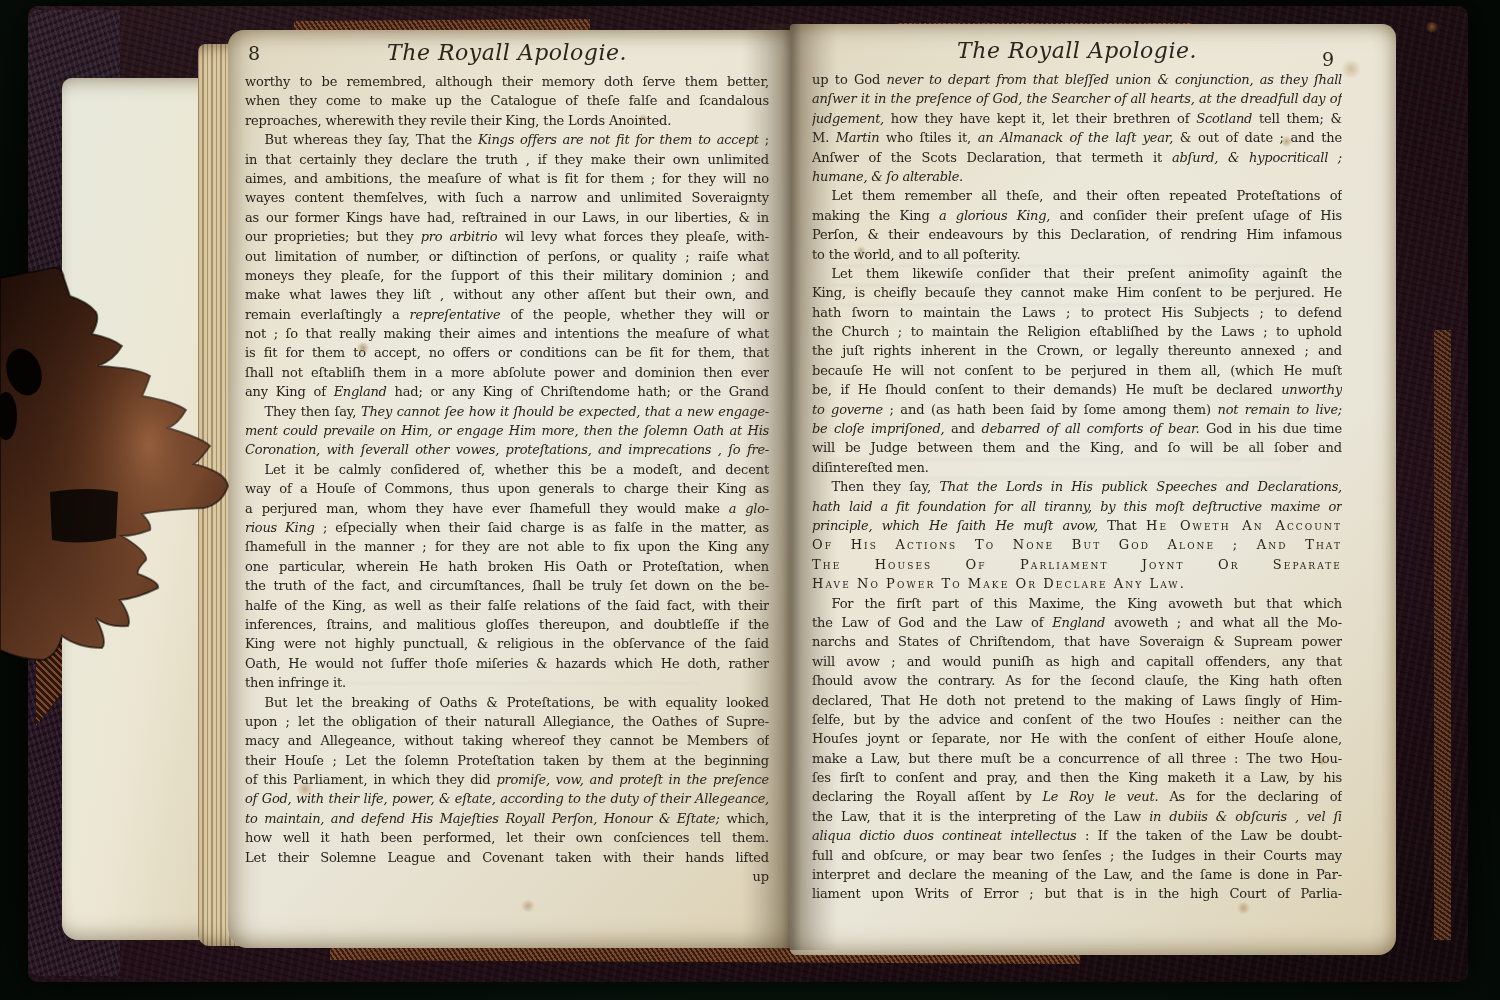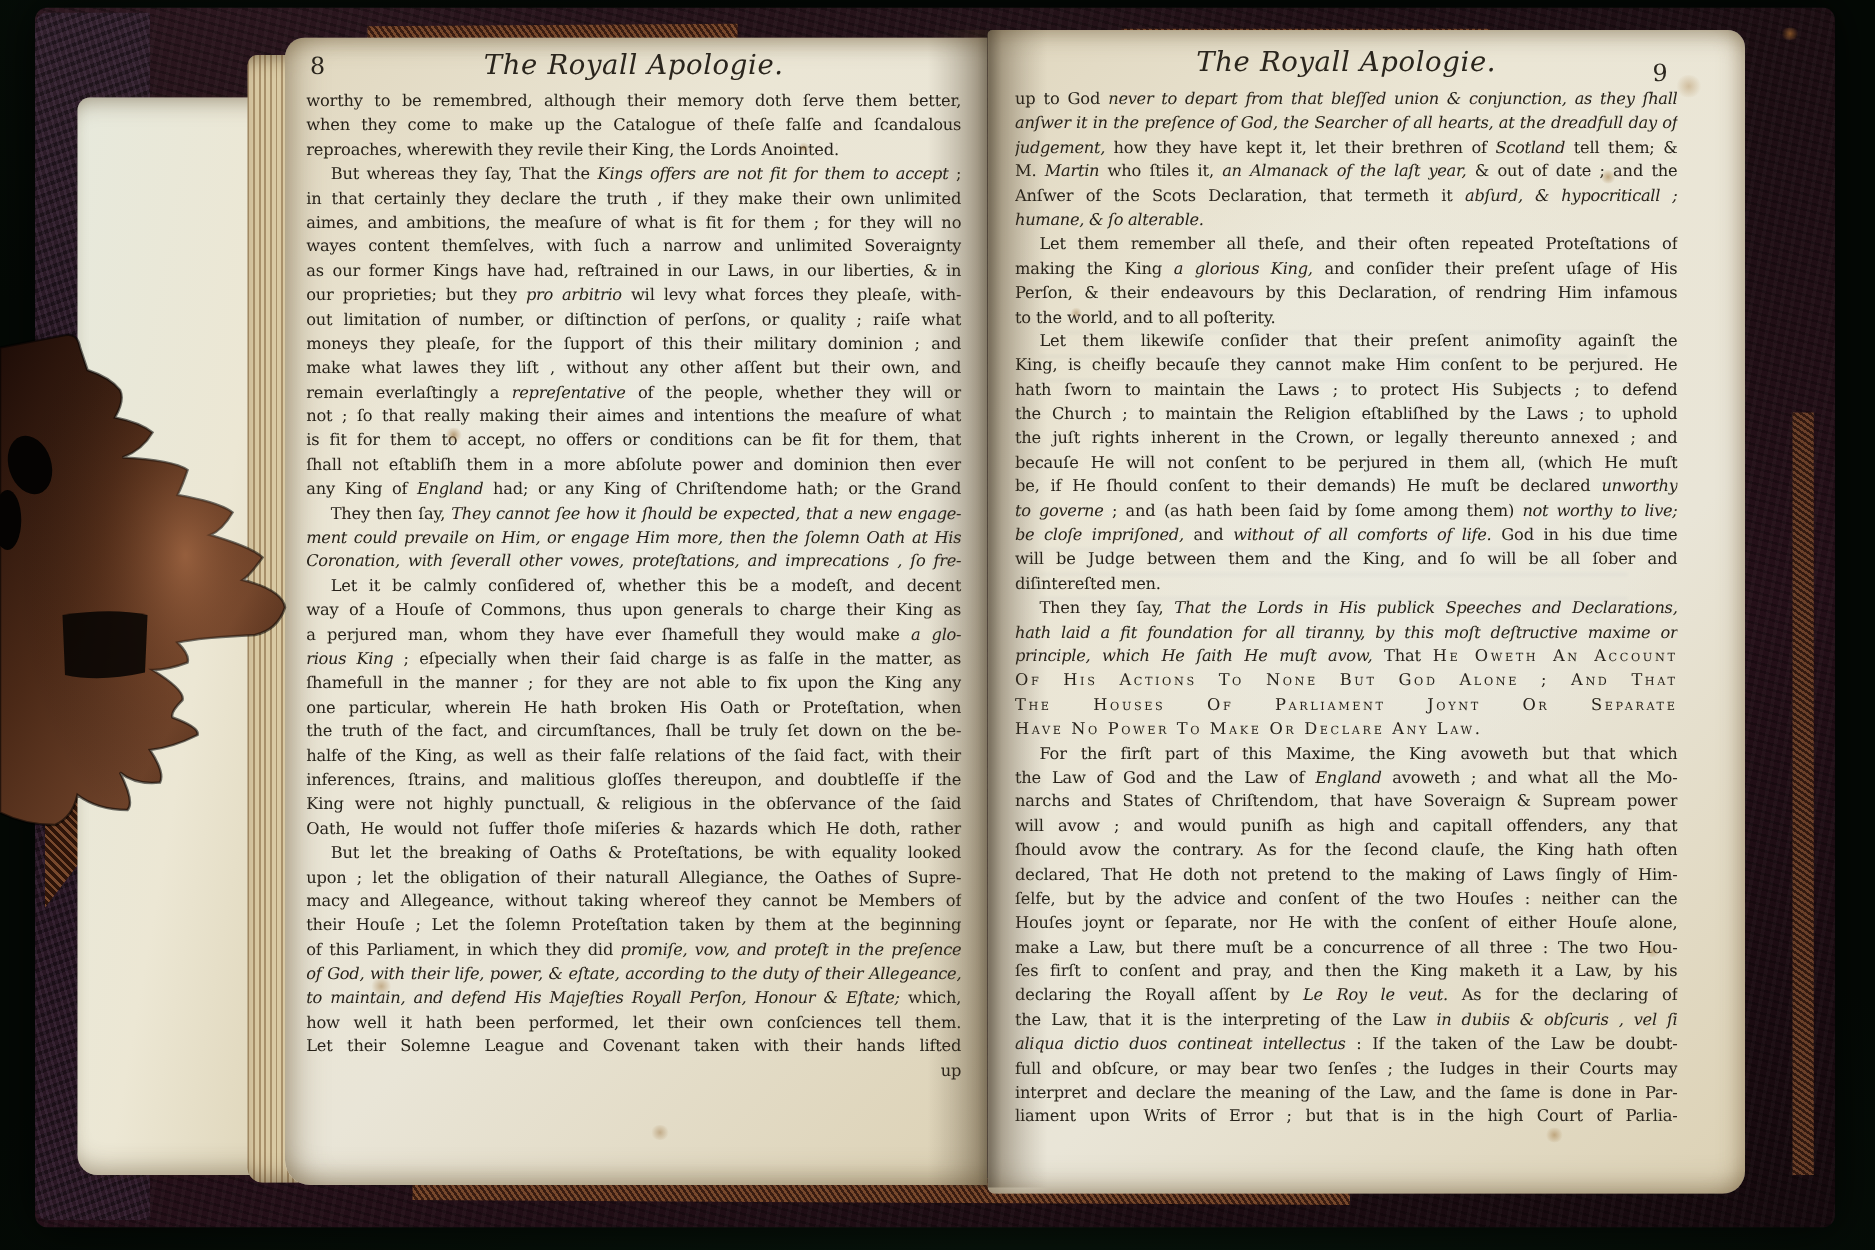--- a/index.html
+++ b/index.html
@@ -168,20 +168,21 @@
         <div class="line"><span class="s-r">way of a Houſe of Commons, thus upon generals to charge their King as</span></div>
         <div class="line"><span class="s-r">a perjured man, whom they have ever ſhamefull they would make </span><span class="s-i">a glo-</span></div>
         <div class="line"><span class="s-i">rious King</span><span class="s-r"> ; eſpecially when their ſaid charge is as falſe in the matter, as</span></div>
         <div class="line"><span class="s-r">ſhamefull in the manner ; for they are not able to fix upon the King any</span></div>
         <div class="line"><span class="s-r">one particular, wherein He hath broken His Oath or Proteſtation, when</span></div>
         <div class="line"><span class="s-r">the truth of the fact, and circumſtances, ſhall be truly ſet down on the be-</span></div>
         <div class="line"><span class="s-r">halfe of the King, as well as their falſe relations of the ſaid fact, with their</span></div>
         <div class="line"><span class="s-r">inferences, ſtrains, and malitious gloſſes thereupon, and doubtleſſe if the</span></div>
         <div class="line"><span class="s-r">King were not highly punctuall, &amp; religious in the obſervance of the ſaid</span></div>
         <div class="line"><span class="s-r">Oath, He would not ſuffer thoſe miſeries &amp; hazards which He doth, rather</span></div>
+        <div class="line nj"><span class="s-r">then infringe it.</span></div>
         <div class="line ind"><span class="s-r">But let the breaking of Oaths &amp; Proteſtations, be with equality looked</span></div>
         <div class="line"><span class="s-r">upon ; let the obligation of their naturall Allegiance, the Oathes of Supre-</span></div>
         <div class="line"><span class="s-r">macy and Allegeance, without taking whereof they cannot be Members of</span></div>
         <div class="line"><span class="s-r">their Houſe ; Let the ſolemn Proteſtation taken by them at the beginning</span></div>
         <div class="line"><span class="s-r">of this Parliament, in which they did </span><span class="s-i">promiſe, vow, and proteſt in the preſence</span></div>
         <div class="line"><span class="s-i">of God, with their life, power, &amp; eſtate, according to the duty of their Allegeance,</span></div>
         <div class="line"><span class="s-i">to maintain, and defend His Majeſties Royall Perſon, Honour &amp; Eſtate;</span><span class="s-r"> which,</span></div>
         <div class="line"><span class="s-r">how well it hath been performed, let their own conſciences tell them.</span></div>
         <div class="line"><span class="s-r">Let their Solemne League and Covenant taken with their hands lifted</span></div>
         <div class="line nj cw"><span class="s-r">up</span></div>
@@ -202,22 +203,22 @@
         <div class="line"><span class="s-r">making the King </span><span class="s-i">a glorious King,</span><span class="s-r"> and conſider their preſent uſage of His</span></div>
         <div class="line"><span class="s-r">Perſon, &amp; their endeavours by this Declaration, of rendring Him infamous</span></div>
         <div class="line nj"><span class="s-r">to the world, and to all poſterity.</span></div>
         <div class="line ind"><span class="s-r">Let them likewiſe conſider that their preſent animoſity againſt the</span></div>
         <div class="line"><span class="s-r">King, is cheifly becauſe they cannot make Him conſent to be perjured. He</span></div>
         <div class="line"><span class="s-r">hath ſworn to maintain the Laws ; to protect His Subjects ; to defend</span></div>
         <div class="line"><span class="s-r">the Church ; to maintain the Religion eſtabliſhed by the Laws ; to uphold</span></div>
         <div class="line"><span class="s-r">the juſt rights inherent in the Crown, or legally thereunto annexed ; and</span></div>
         <div class="line"><span class="s-r">becauſe He will not conſent to be perjured in them all, (which He muſt</span></div>
         <div class="line"><span class="s-r">be, if He ſhould conſent to their demands) He muſt be declared </span><span class="s-i">unworthy</span></div>
-        <div class="line"><span class="s-i">to governe</span><span class="s-r"> ; and (as hath been ſaid by ſome among them) </span><span class="s-i">not worthy to live;</span></div>
-        <div class="line"><span class="s-i">be cloſe impriſoned,</span><span class="s-r"> and </span><span class="s-i">without of all comforts of life.</span><span class="s-r"> God in his due time</span></div>
+        <div class="line"><span class="s-i">to governe</span><span class="s-r"> ; and (as hath been ſaid by ſome among them) </span><span class="s-i">not remain to live;</span></div>
+        <div class="line"><span class="s-i">be cloſe impriſoned,</span><span class="s-r"> and </span><span class="s-i">debarred of all comforts of bear.</span><span class="s-r"> God in his due time</span></div>
         <div class="line"><span class="s-r">will be Judge between them and the King, and ſo will be all ſober and</span></div>
         <div class="line nj"><span class="s-r">diſintereſted men.</span></div>
         <div class="line ind"><span class="s-r">Then they ſay, </span><span class="s-i">That the Lords in His publick Speeches and Declarations,</span></div>
         <div class="line"><span class="s-i">hath laid a fit foundation for all tiranny, by this moſt deſtructive maxime or</span></div>
         <div class="line"><span class="s-i">principle, which He ſaith He muſt avow, </span><span class="s-r">That </span><span class="s-c">He Oweth An Account</span></div>
         <div class="line"><span class="s-c">Of His Actions To None But God Alone ; And That</span></div>
         <div class="line"><span class="s-c">The Houses Of Parliament Joynt Or Separate</span></div>
         <div class="line nj"><span class="s-c">Have No Power To Make Or Declare Any Law.</span></div>
         <div class="line ind"><span class="s-r">For the firſt part of this Maxime, the King avoweth but that which</span></div>
         <div class="line"><span class="s-r">the Law of God and the Law of </span><span class="s-i">England</span><span class="s-r"> avoweth ; and what all the Mo-</span></div>

